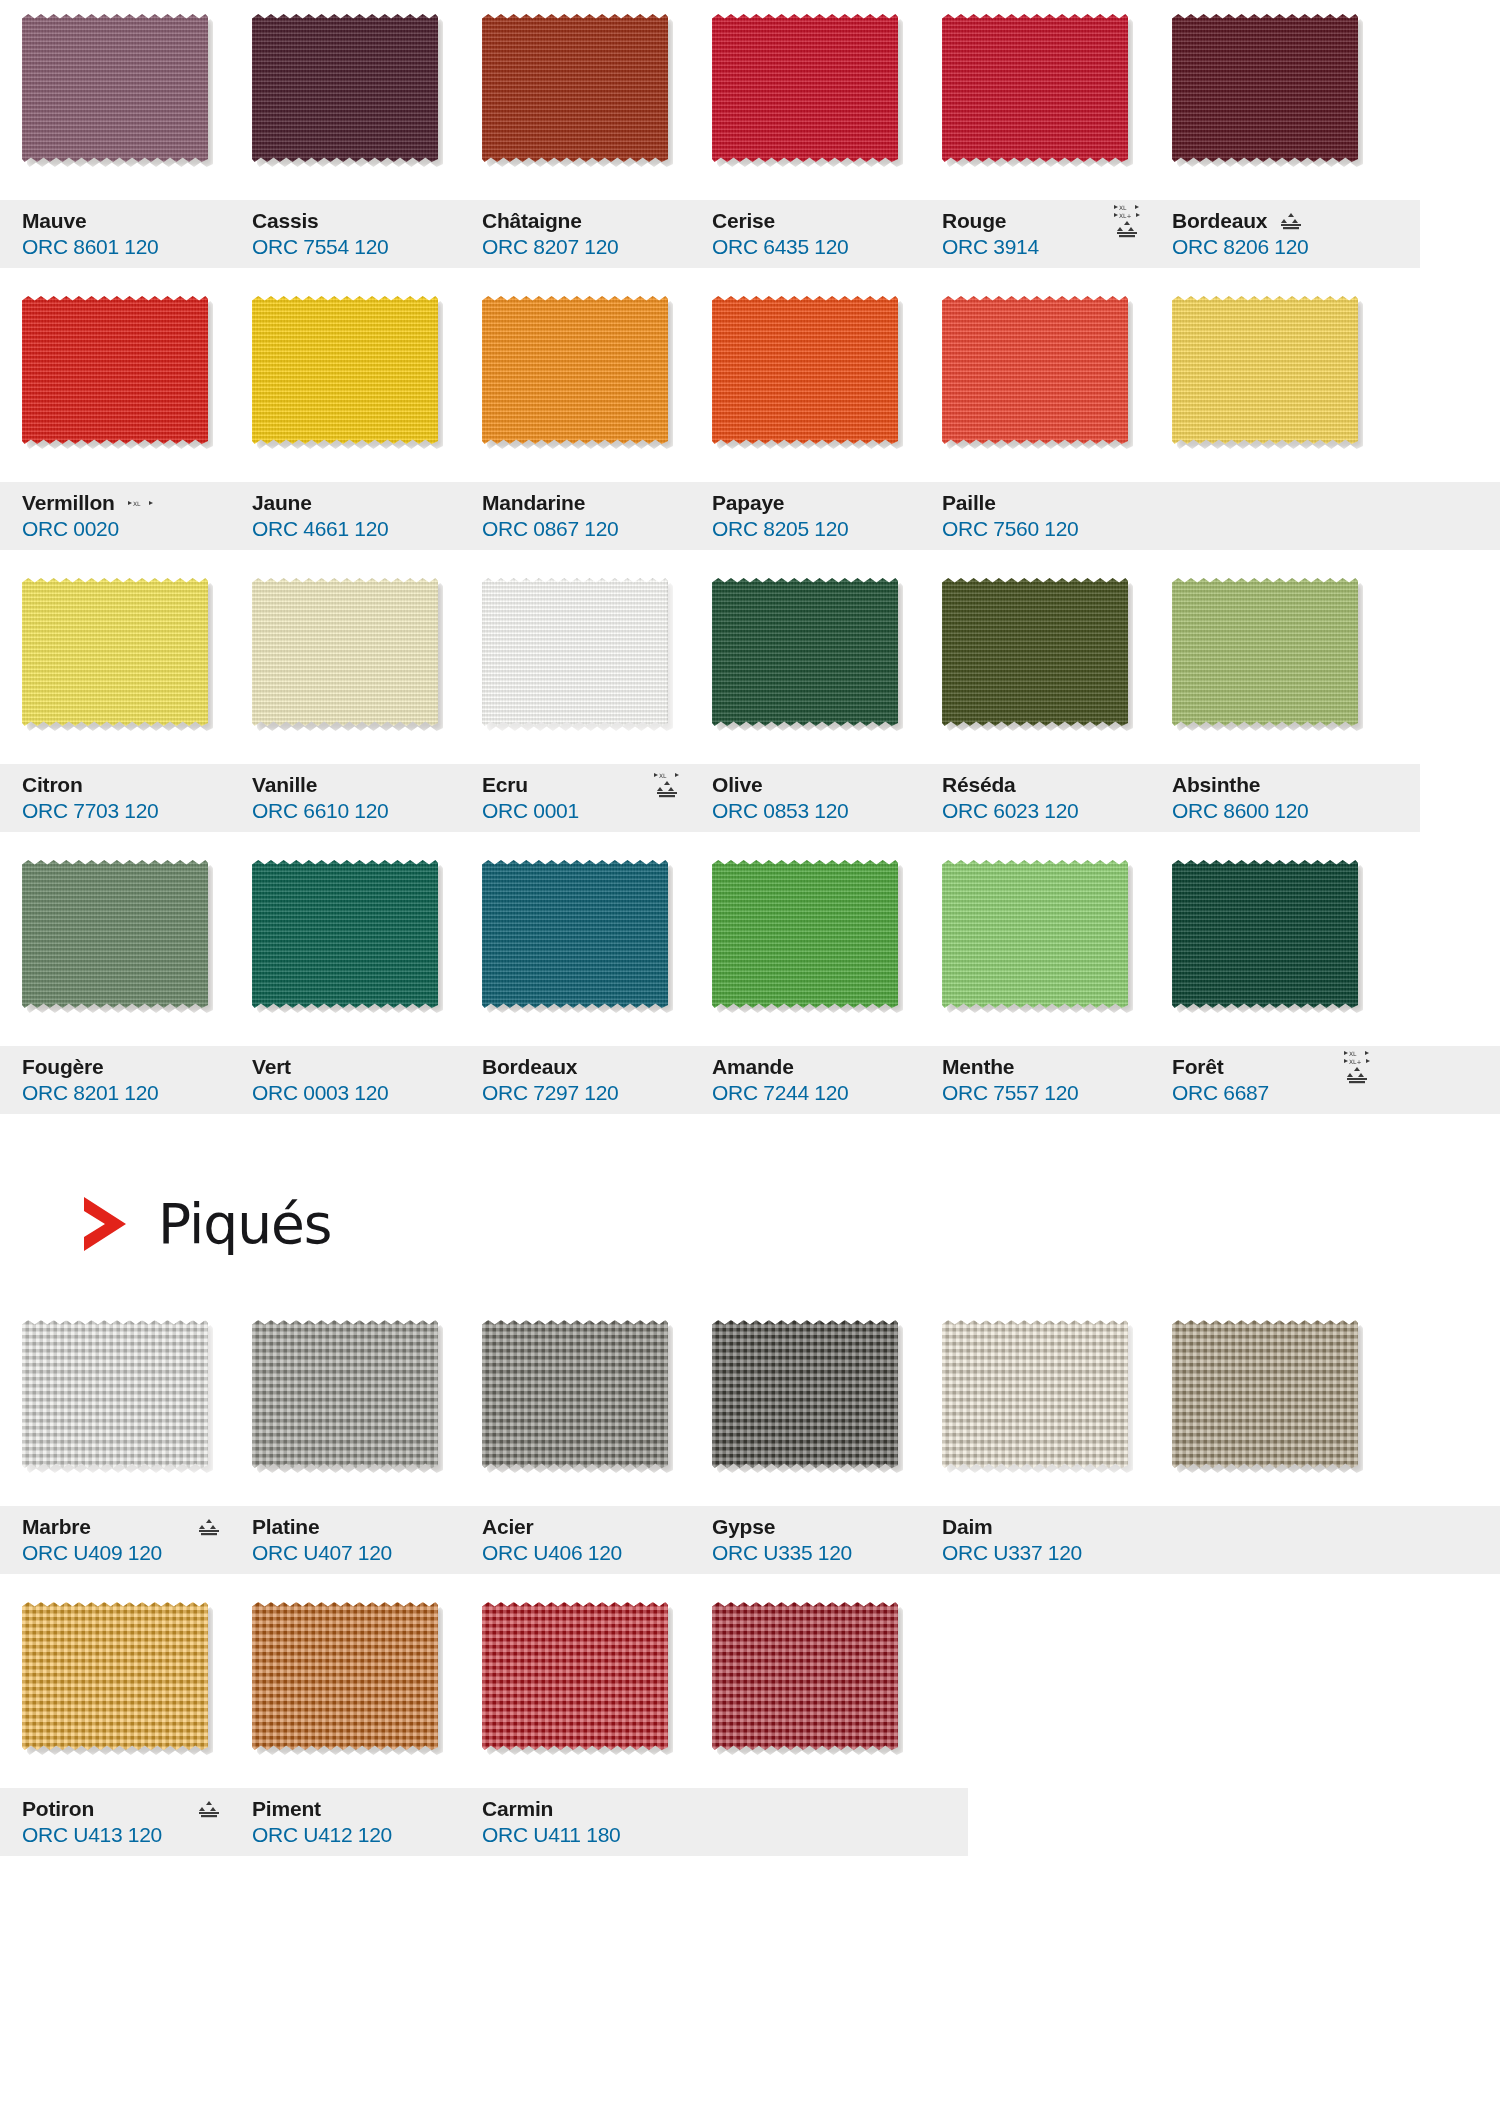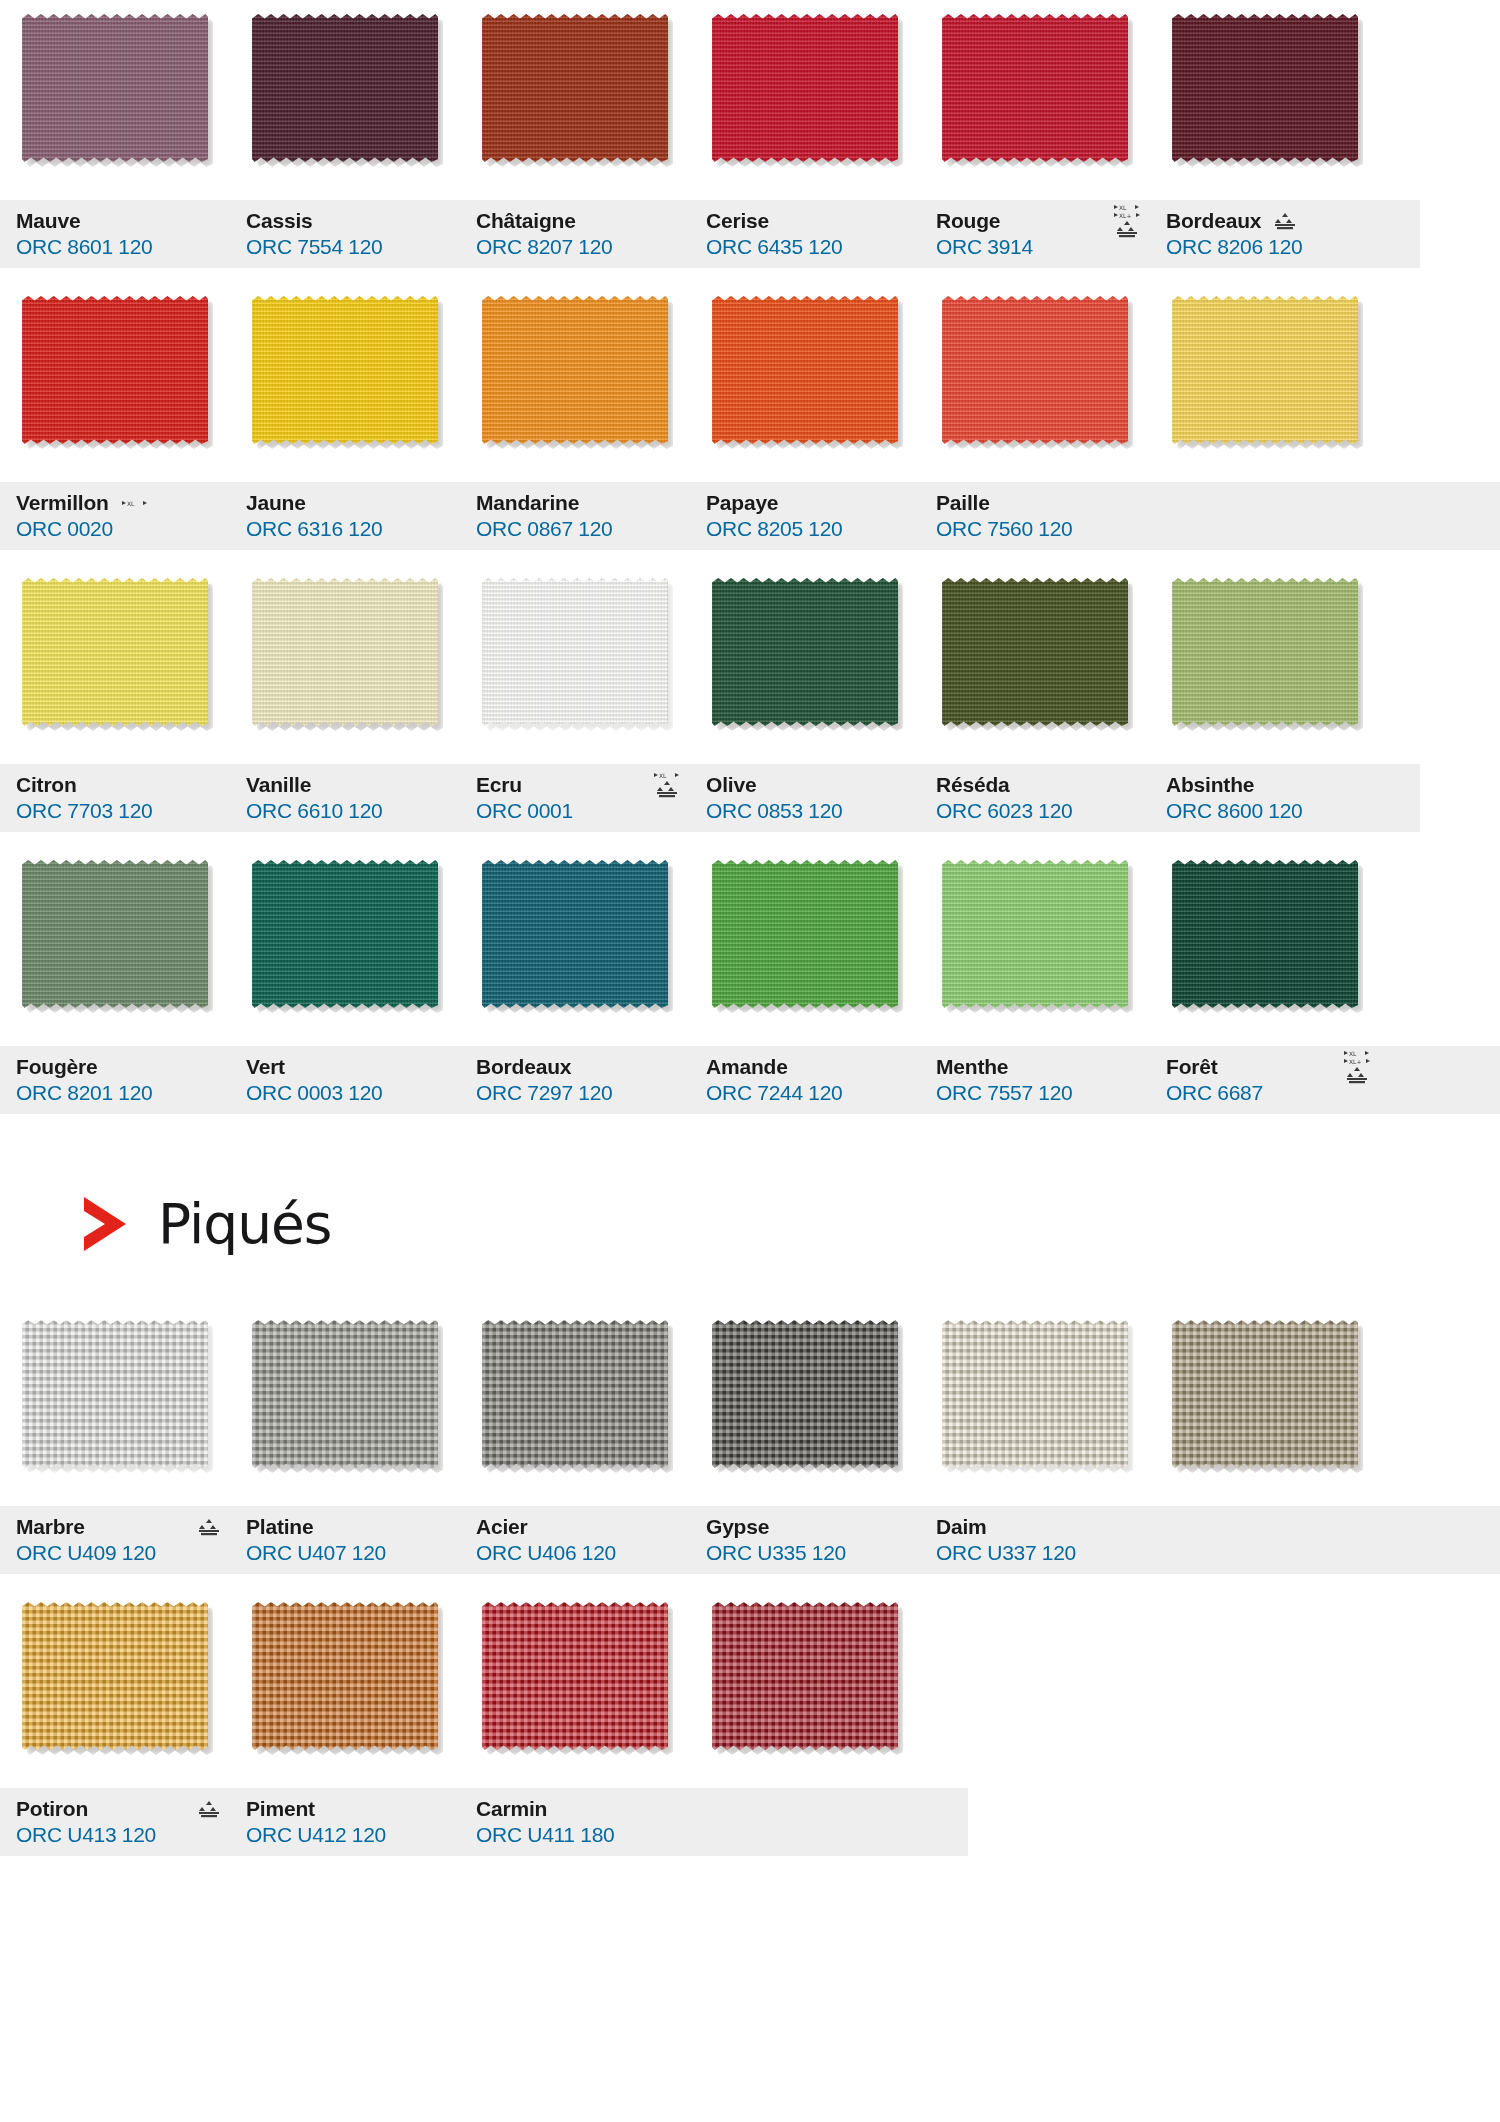--- a/index.html
+++ b/index.html
@@ -183,21 +183,21 @@
     margin: 0;
     align-items: center;
   }
   .label-band.short {
     width: 1420px;
   }
 
   .label-cell {
     width: 230px;
     box-sizing: border-box;
-    padding-left: 16px;
+    padding-left: 22px;
     position: relative;
     height: 76px;
     display: flex;
     flex-direction: column;
     justify-content: center;
   }
 
   .label-name-row {
     display: flex;
     align-items: center;
@@ -478,21 +478,21 @@
               </span>
             </span>
           </div>
           <span class="label-ref">ORC 0020</span>
         </div>
 
         <div class="label-cell">
           <div class="label-name-row">
             <span class="label-name">Jaune</span>
           </div>
-          <span class="label-ref">ORC 6316 120</span>
+          <span class="label-ref">ORC 4661 120</span>
         </div>
 
         <div class="label-cell">
           <div class="label-name-row">
             <span class="label-name">Mandarine</span>
           </div>
           <span class="label-ref">ORC 0867 120</span>
         </div>
 
 

